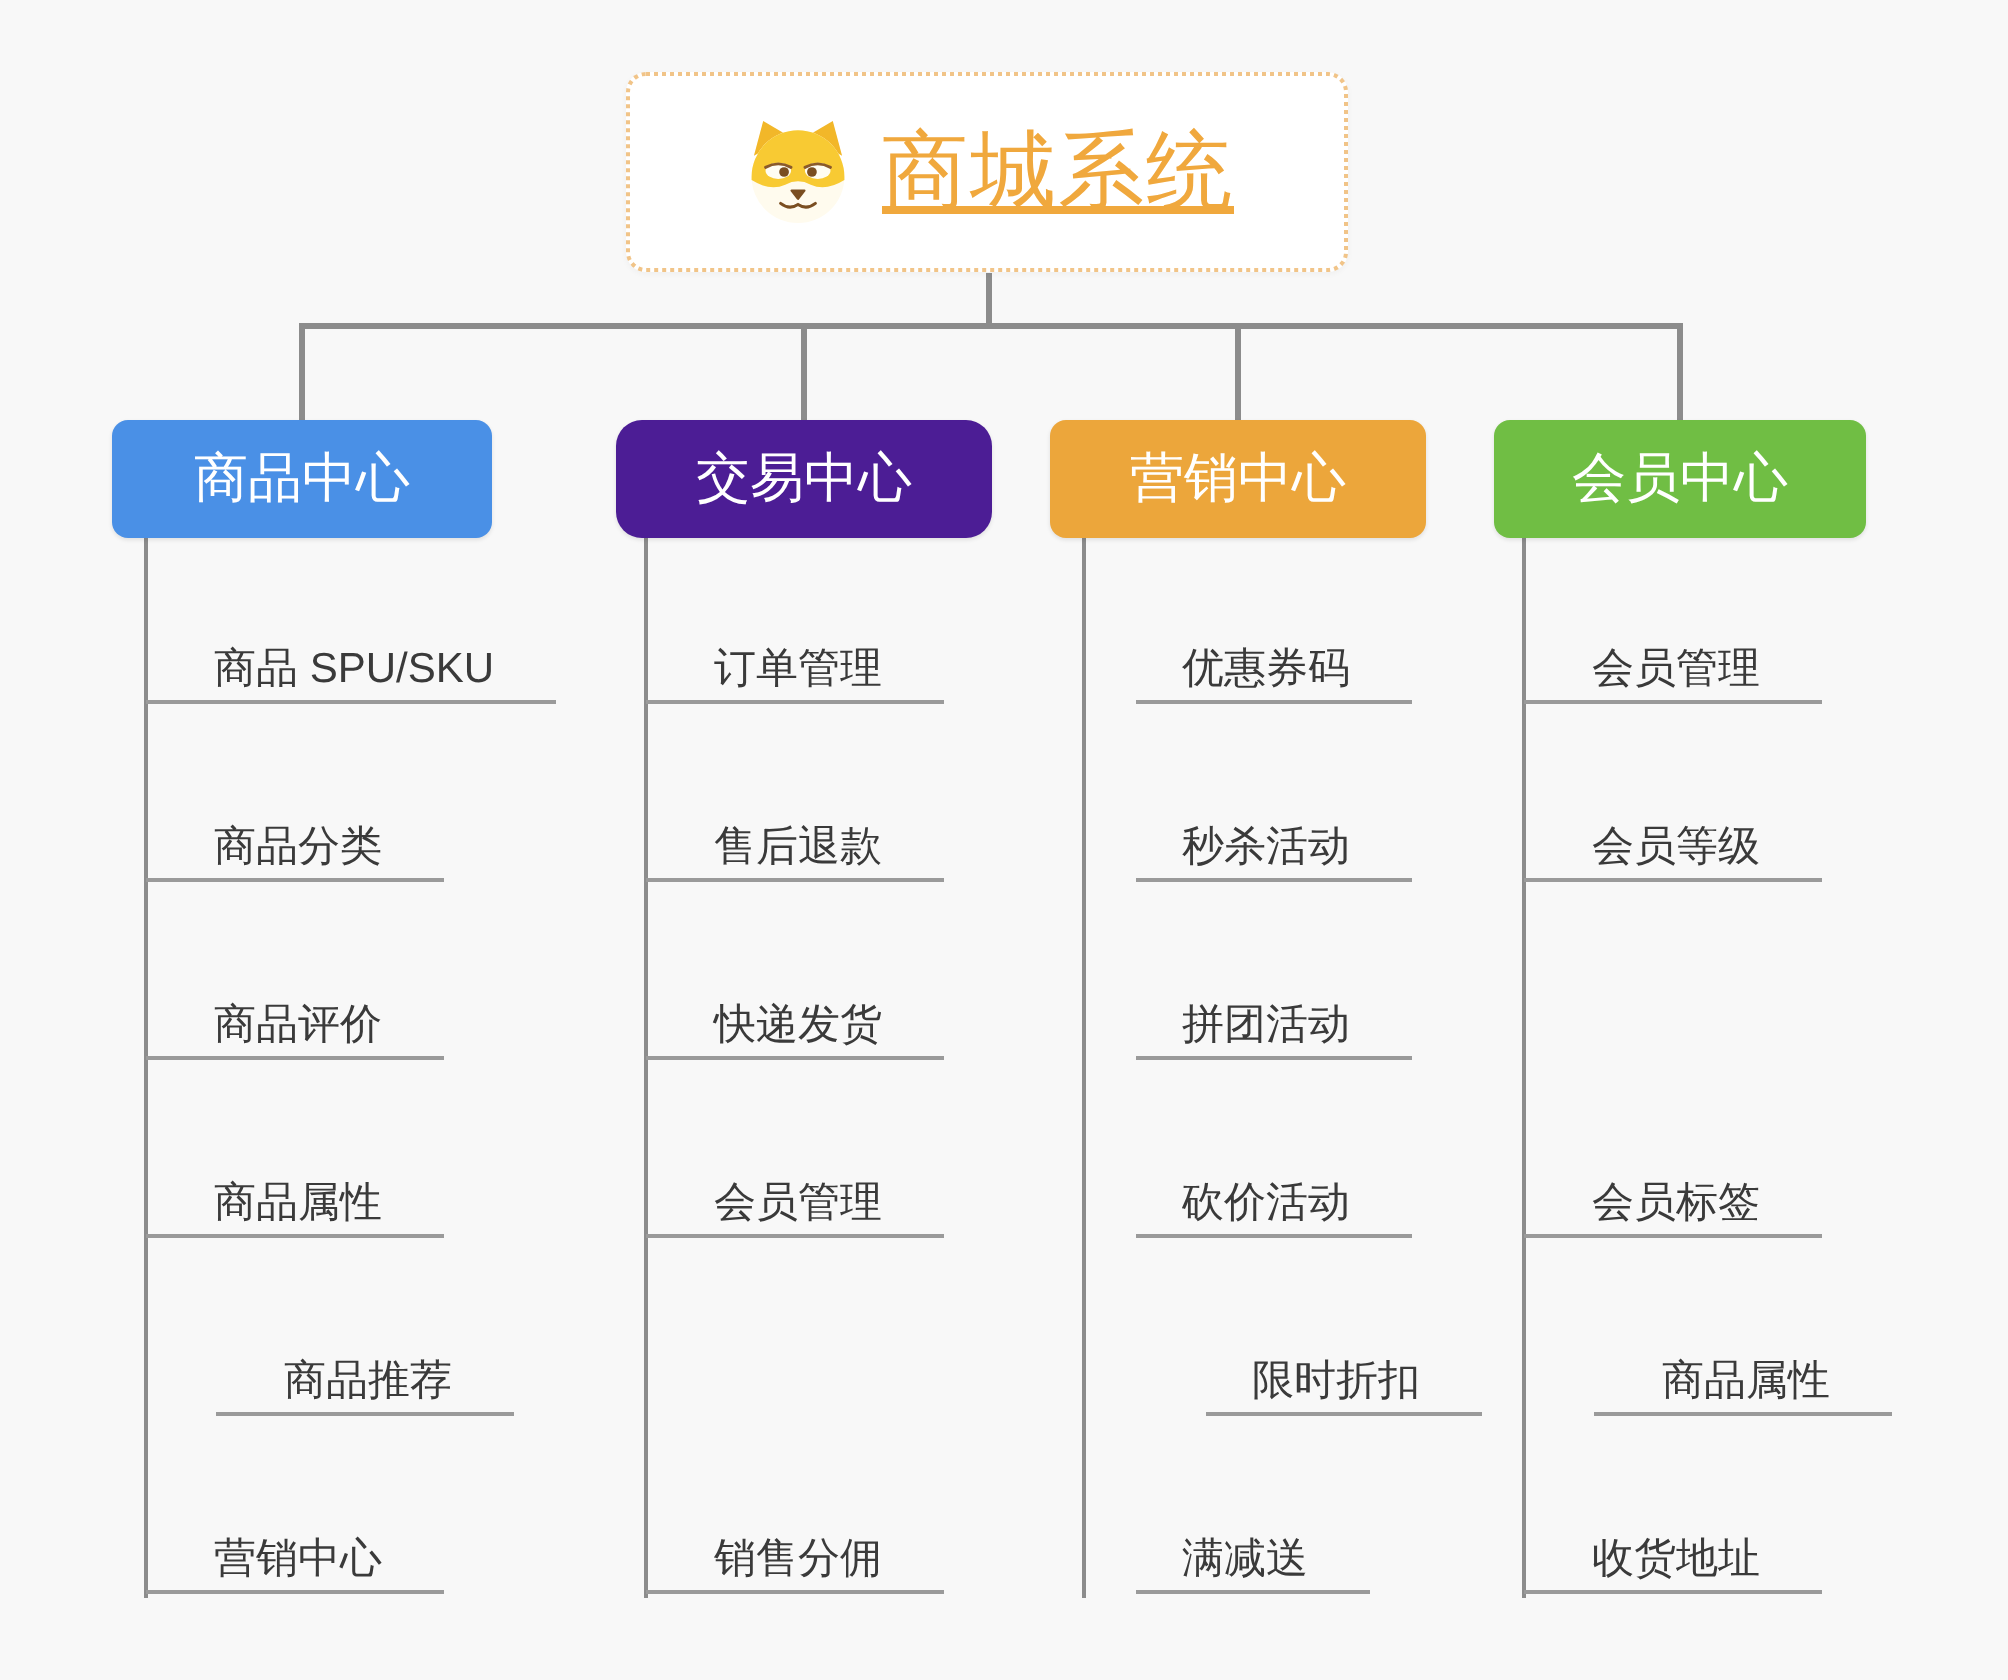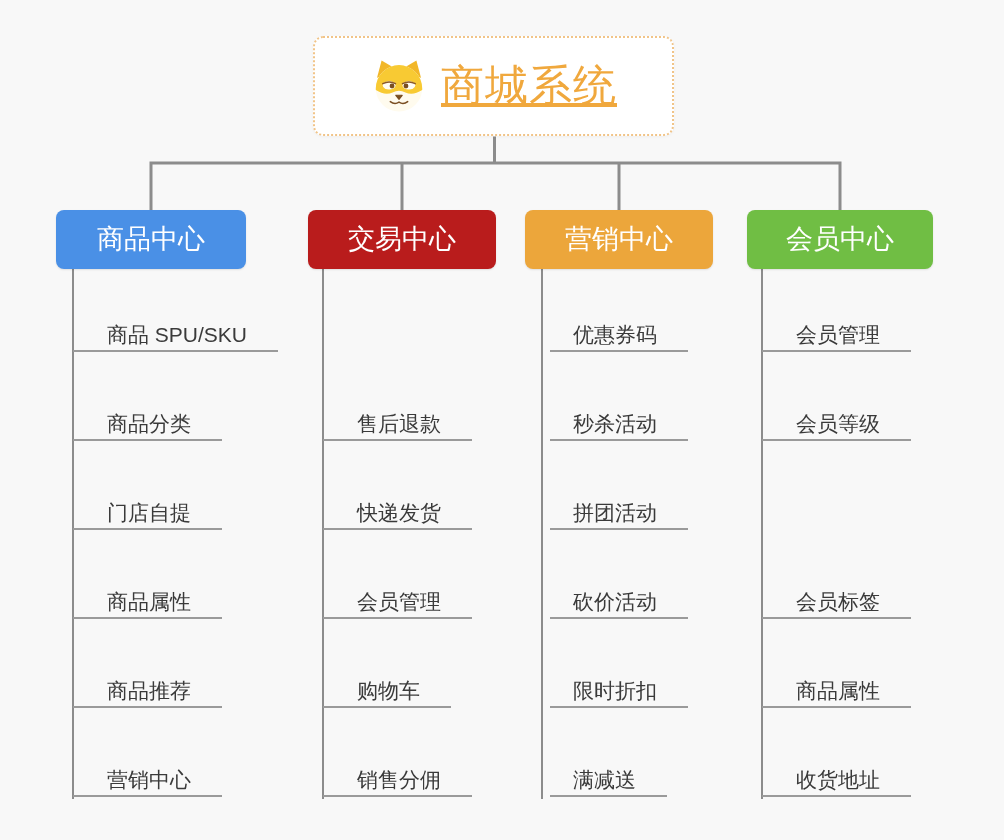--- a/index.html
+++ b/index.html
@@ -42,22 +42,22 @@
   .hdr.c2{left:308px;width:188px;}
   .hdr.c3{left:525px;width:188px;}
   .hdr.c4{left:747px;width:186px;}
 
   .leaf{
     position:absolute;height:35px;line-height:35px;
     padding:0 31px 0 34px;white-space:nowrap;
     border-bottom:2px solid var(--leaf_line);
     color:var(--leaf_text);font-size:21px;
   }
-  .col1{left:73px;}  .col2{left:323px;} .col3{left:550px;padding-left:23px;} .col4{left:762px;}
-  .r1{top:317px;} .r2{top:406px;} .r3{top:495px;} .r4{top:584px;} .r5{top:673px;} .r6{top:762px;}
+  .col1{left:73px;}  .col2{left:323px;} .col3{left:568px;padding-left:23px;} .col4{left:762px;}
+  .r1{top:317px;} .r2{top:406px;} .r3{top:495px;} .r4{top:584px;} .r5{top:673px;margin-left:35px;} .r6{top:762px;}
 </style>
 </head>
 <body>
 
 <div class="canvas">
 
   <svg class="connectors" width="1004" height="840">
     <g>
       <path class="conn" stroke-width="3" d="M494.5 136.5 V163.5 M149.5 163 H841.5 M151 163 V210 M402 163 V210 M619 163 V210 M840 163 V210"></path>
     </g>
@@ -78,35 +78,35 @@
       <circle cx="62" cy="46" r="4.2" fill="#7a4e21"></circle>
       <path d="M22 42 Q33 36 44 42" stroke="#8a5a2b" stroke-width="2.5" fill="none" stroke-linecap="round"></path>
       <path d="M56 42 Q67 36 78 42" stroke="#8a5a2b" stroke-width="2.5" fill="none" stroke-linecap="round"></path>
       <path d="M44.5 62 L55.5 62 L50 69 Z" fill="#7a4e21" stroke="#7a4e21" stroke-width="2" stroke-linejoin="round"></path>
       <path d="M35 73 Q42.5 79 50 74 Q57.5 79 65 73" stroke="#7a4e21" stroke-width="2.6" fill="none" stroke-linecap="round"></path>
     </svg>
     <span class="root-title">商城系统</span>
   </div>
 
   <div class="hdr c1" style="background: rgb(74, 144, 230);">商品中心</div>
-  <div class="hdr c2" style="background: #b91c1c;">交易中心</div>
+  <div class="hdr c2" style="background: #4c1d95; border-radius: 13px;">交易中心</div>
   <div class="hdr c3" style="background: rgb(236, 166, 59);">营销中心</div>
   <div class="hdr c4" style="background: rgb(112, 190, 68);">会员中心</div>
 
   <div class="leaf col1 r1">商品 SPU/SKU</div>
   <div class="leaf col1 r2">商品分类</div>
-  <div class="leaf col1 r3">门店自提</div>
+  <div class="leaf col1 r3">商品评价</div>
   <div class="leaf col1 r4">商品属性</div>
   <div class="leaf col1 r5">商品推荐</div>
   <div class="leaf col1 r6">营销中心</div>
 
+  <div class="leaf col2 r1">订单管理</div>
   <div class="leaf col2 r2">售后退款</div>
   <div class="leaf col2 r3">快递发货</div>
   <div class="leaf col2 r4">会员管理</div>
-  <div class="leaf col2 r5">购物车</div>
   <div class="leaf col2 r6">销售分佣</div>
 
   <div class="leaf col3 r1">优惠券码</div>
   <div class="leaf col3 r2">秒杀活动</div>
   <div class="leaf col3 r3">拼团活动</div>
   <div class="leaf col3 r4">砍价活动</div>
   <div class="leaf col3 r5">限时折扣</div>
   <div class="leaf col3 r6">满减送</div>
 
   <div class="leaf col4 r1">会员管理</div>

